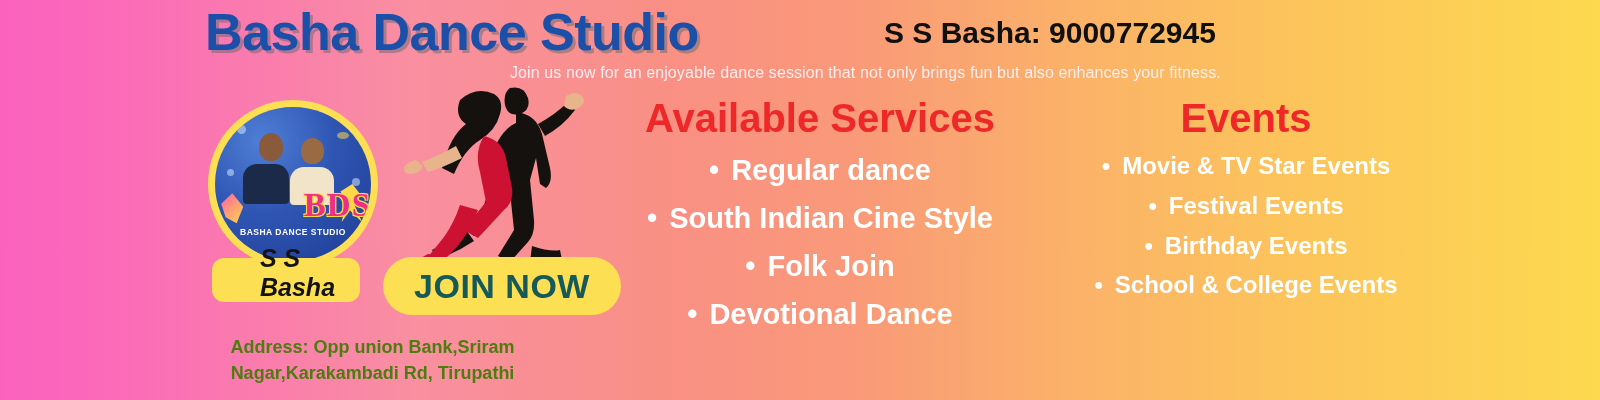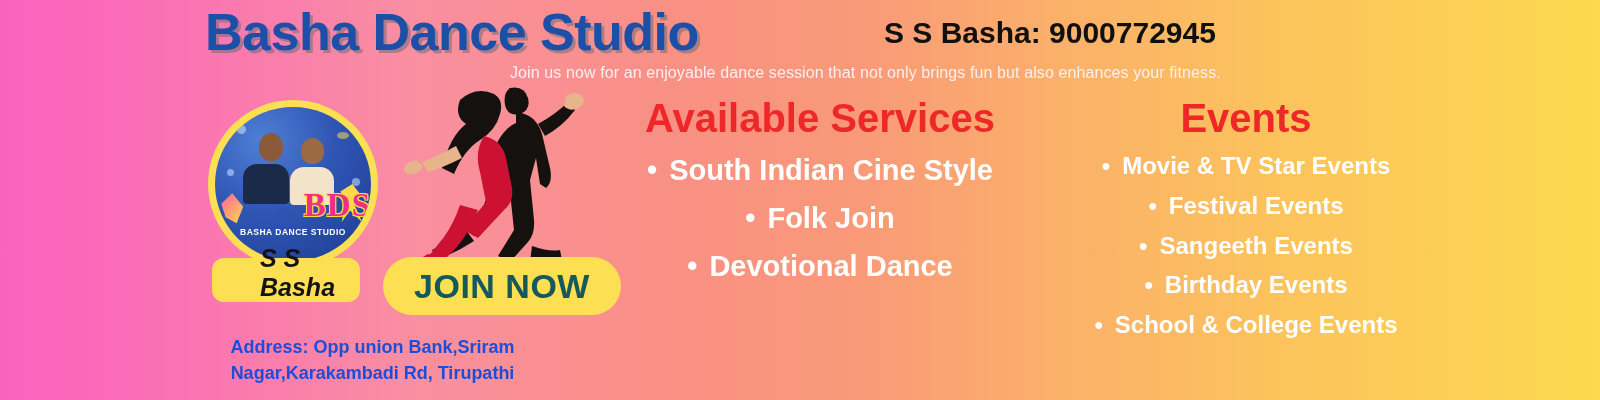--- a/index.html
+++ b/index.html
@@ -65,21 +65,21 @@
   .name-pill {
     position:absolute; left:212px; top:258px;
     width:148px; height:44px; border-radius:12px;
     background:#fcdf52; display:flex; align-items:flex-end; justify-content:center;padding-left:48px;
   }
   .name-pill span {
     font-size:25px; font-weight:bold; font-style:italic; color:#131313;
   }
   .address {
     position:absolute; left:200px; top:334px; width:345px;
-    font-size:18px; font-weight:bold; color:#1d4ed8;
+    font-size:18px; font-weight:bold; color:#4d7c0f;
     text-align:center; line-height:1.45;
   }
 
   
   .dancers { position:absolute; left:398px; top:82px; width:195px; height:200px; }
   .join-btn {
     position:absolute; left:383px; top:257px;
     width:238px; height:58px; border-radius:30px;
     background:#fcdf52; display:flex; align-items:center; justify-content:center;
     cursor:pointer;
@@ -168,30 +168,30 @@
     </svg>
   </div>
 
   <div class="join-btn">
     <span>JOIN NOW</span>
   </div>
 
   <div class="col col-services">
     <div class="col-head">Available Services</div>
     <ul>
+      <li>Regular dance</li>
       <li>South Indian Cine Style</li>
       <li>Folk Join</li>
       <li>Devotional Dance</li>
     </ul>
   </div>
 
   <div class="col col-events">
     <div class="col-head">Events</div>
     <ul>
       <li>Movie &amp; TV Star Events</li>
       <li>Festival Events</li>
-      <li>Sangeeth Events</li>
       <li>Birthday Events</li>
       <li>School &amp; College Events</li>
     </ul>
   </div>
 
 </div>
 
 </body></html>

